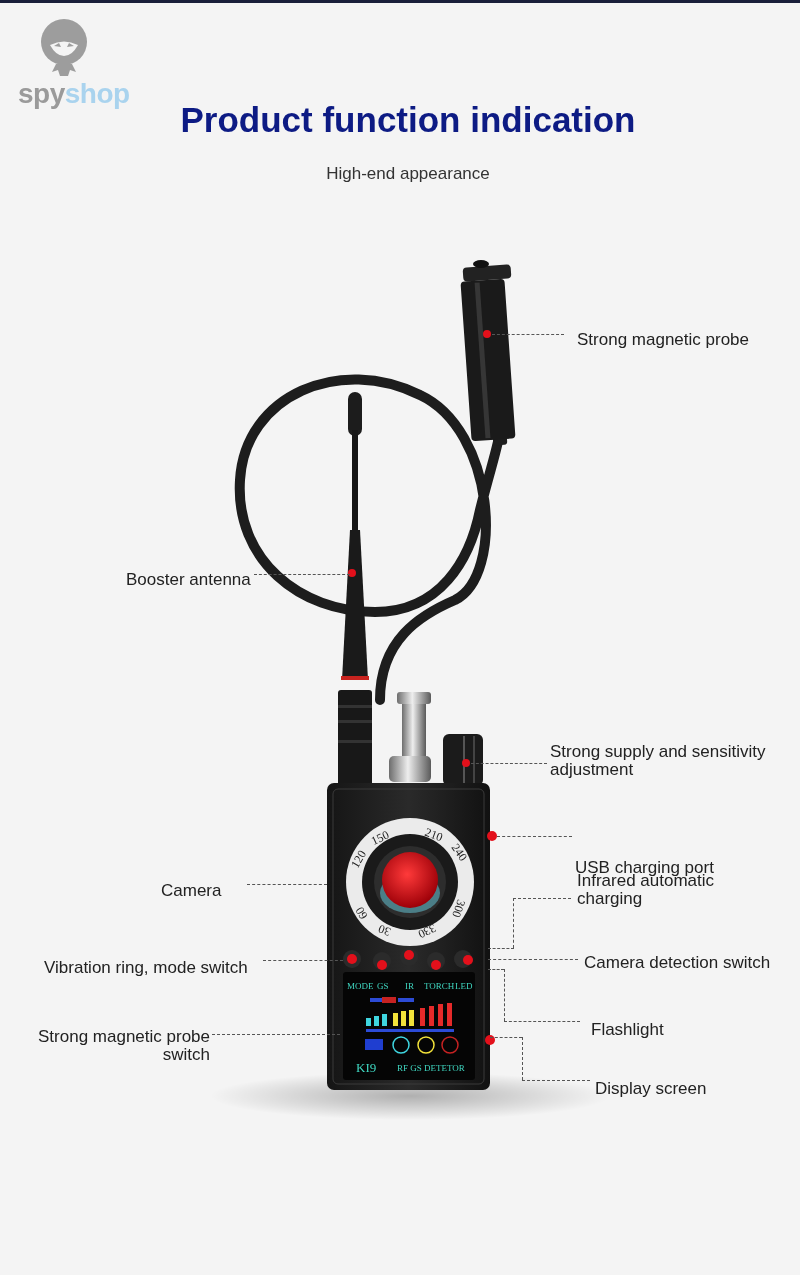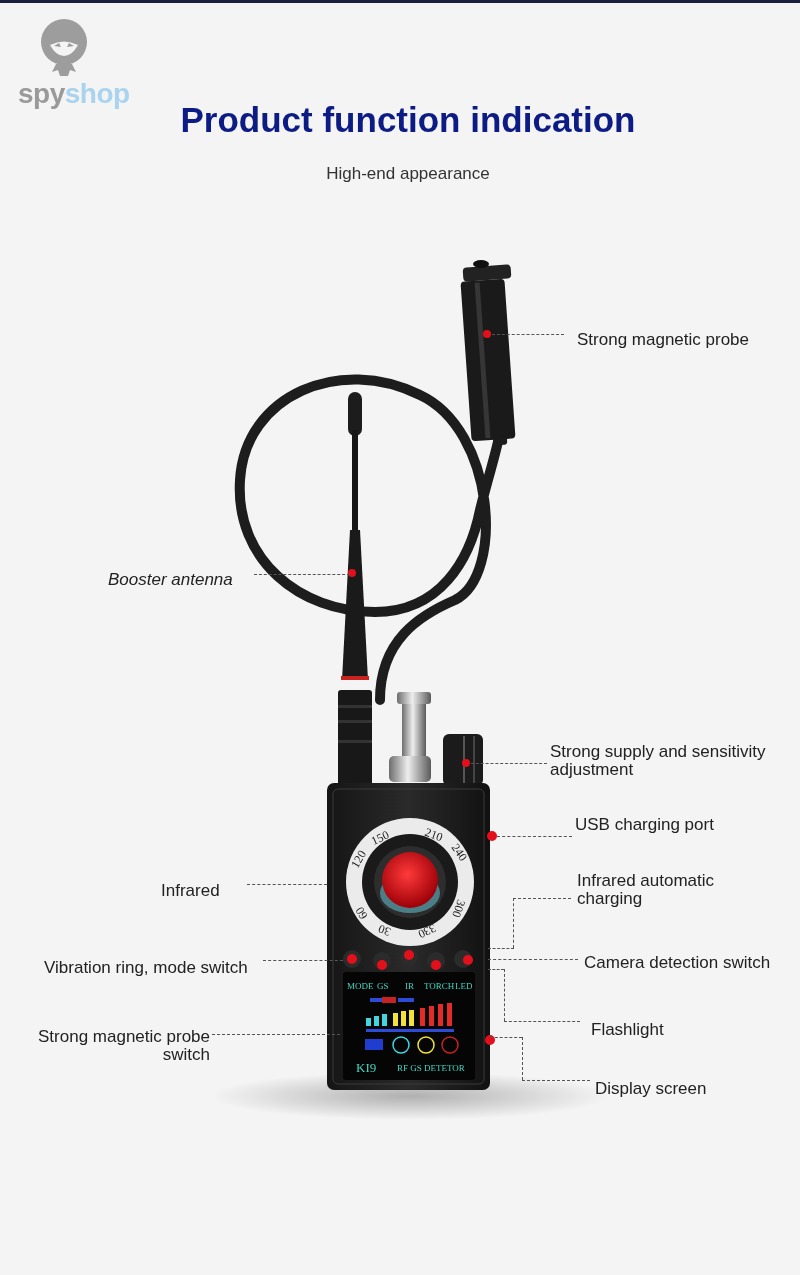--- a/index.html
+++ b/index.html
@@ -195,27 +195,27 @@
 <div class="lead" style="left:488px; top:959px; width:90px;"></div>
 <div class="lead" style="left:488px; top:969px; width:16px;"></div>
 <div class="vlead" style="left:504px; top:969px; height:52px;"></div>
 <div class="lead" style="left:504px; top:1021px; width:76px;"></div>
 <div class="lead" style="left:212px; top:1034px; width:128px;"></div>
 <div class="lead" style="left:490px; top:1037px; width:32px;"></div>
 <div class="vlead" style="left:522px; top:1037px; height:43px;"></div>
 <div class="lead" style="left:522px; top:1080px; width:68px;"></div>
 
 <div class="label" style="left:577px; top:324px;">Strong magnetic probe</div>
-<div class="label" style="left:108px; top:564px;font-style:italic;">Booster antenna</div>
+<div class="label" style="left:126px; top:564px;">Booster antenna</div>
 <div class="label" style="left:550px; top:736px;">
   <div>Strong supply and sensitivity</div>
   <div>adjustment</div>
 </div>
-<div class="label" style="left:575px; top:809px;">USB charging port</div>
-<div class="label" style="left:161px; top:875px;">Infrared</div>
+<div class="label" style="left:575px; top:852px;">USB charging port</div>
+<div class="label" style="left:161px; top:875px;">Camera</div>
 <div class="label" style="left:577px; top:865px;">
   <div>Infrared automatic</div>
   <div>charging</div>
 </div>
 <div class="label" style="left:44px; top:952px;text-align:center;">Vibration ring, mode switch</div>
 <div class="label" style="left:584px; top:947px;">Camera detection switch</div>
 <div class="label right-align" style="left:25px; top:1021px; width:185px;">
   <div>Strong magnetic probe</div>
   <div>switch</div>
 </div>

